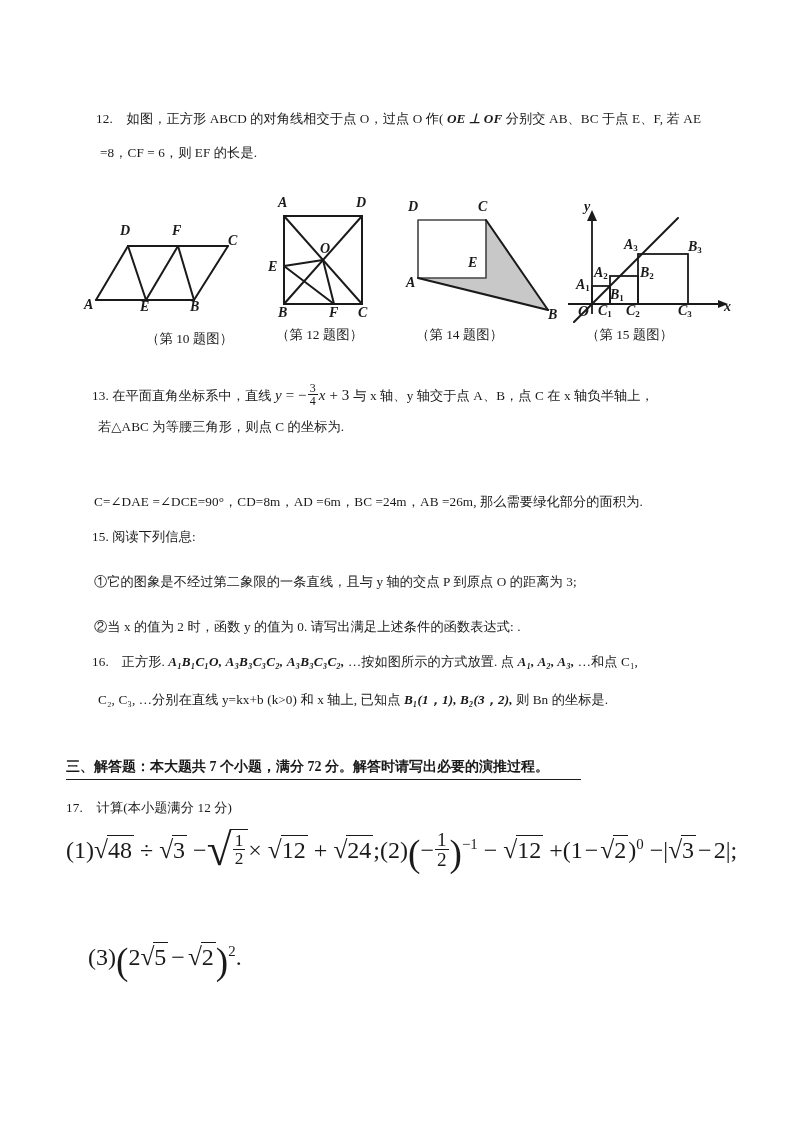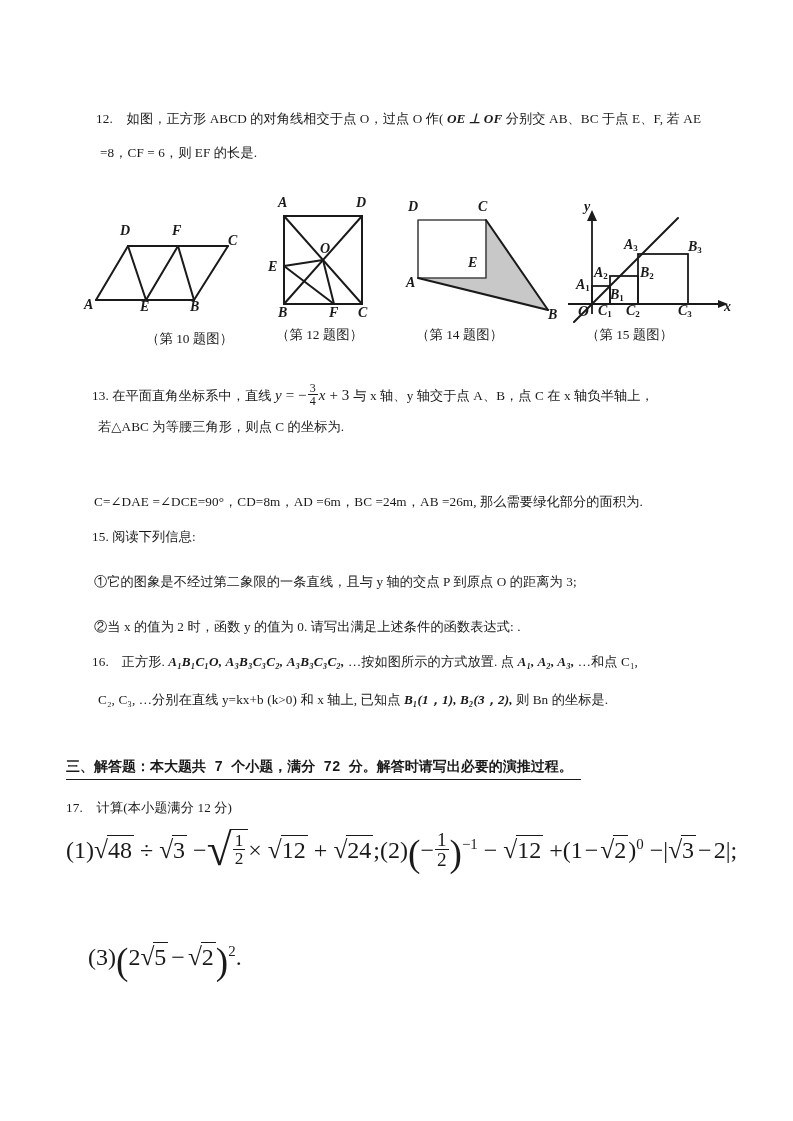--- a/index.html
+++ b/index.html
@@ -250,21 +250,21 @@
     <span class="mi bold">A₁, A₂, A₃,</span>
     <span>…和点 C₁,</span>
   </div>
   <div class="qline cn" style="left:98px; top:693px;">
     <span>C₂, C₃, …分别在直线 y=kx+b (k&gt;0) 和 x 轴上, 已知点</span>
     <span class="mi bold">B₁(1，1),</span>
     <span class="mi bold">B₂(3，2),</span>
     <span>则 Bn 的坐标是.</span>
   </div>
 
-  <div class="sect" style="left:66px; top:758px;font-family:Liberation Mono, monospace;">三、解答题：本大题共 7 个小题，满分 72 分。解答时请写出必要的演推过程。</div>
+  <div class="sect" style="left:66px; top:758px;">三、解答题：本大题共 7 个小题，满分 72 分。解答时请写出必要的演推过程。</div>
   <div style="position:absolute; left:66px; top:779px; width:515px; height:1.4px; background:#1a1a1a;"></div>
 
   <div class="qline cn" style="left:66px; top:801px;">
     <span class="num">17.</span>
     <span style="display:inline-block;width:7px"></span>
     <span>计算(本小题满分 12 分)</span>
   </div>
 
   <div class="math big-math" style="position:absolute; left:66px; top:823px; white-space:nowrap;">
     <span>(1)</span><span class="sqrt"><span class="rad">√</span><span class="body">48</span></span>

